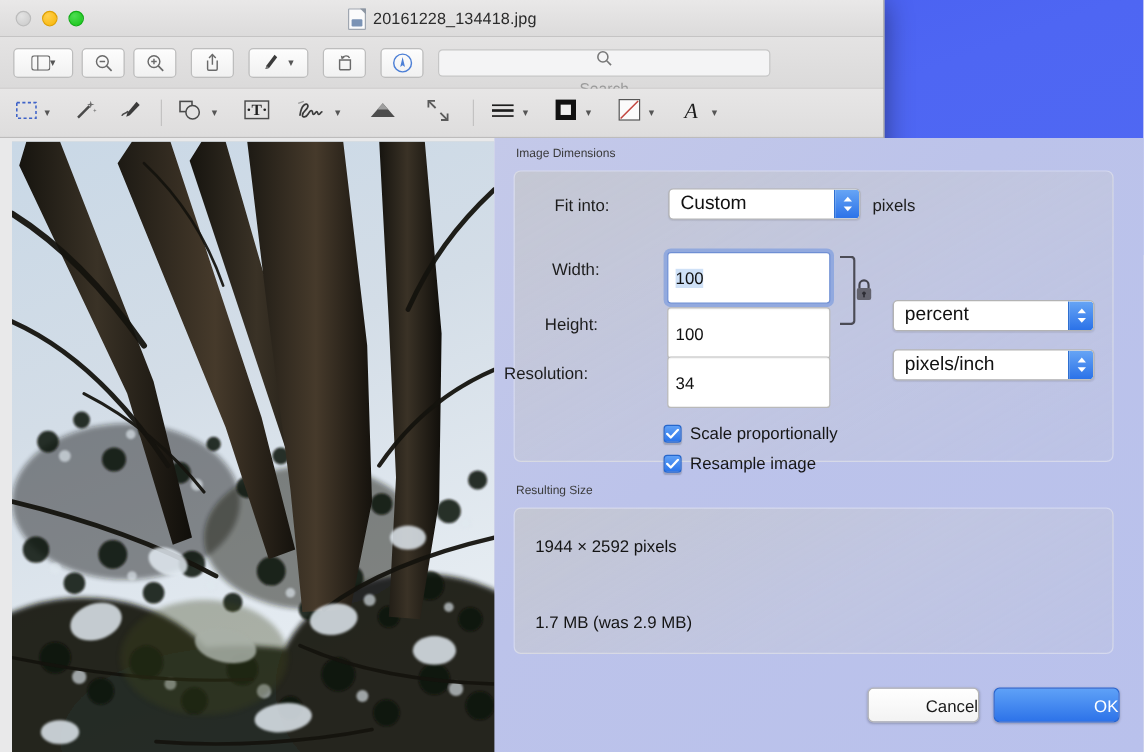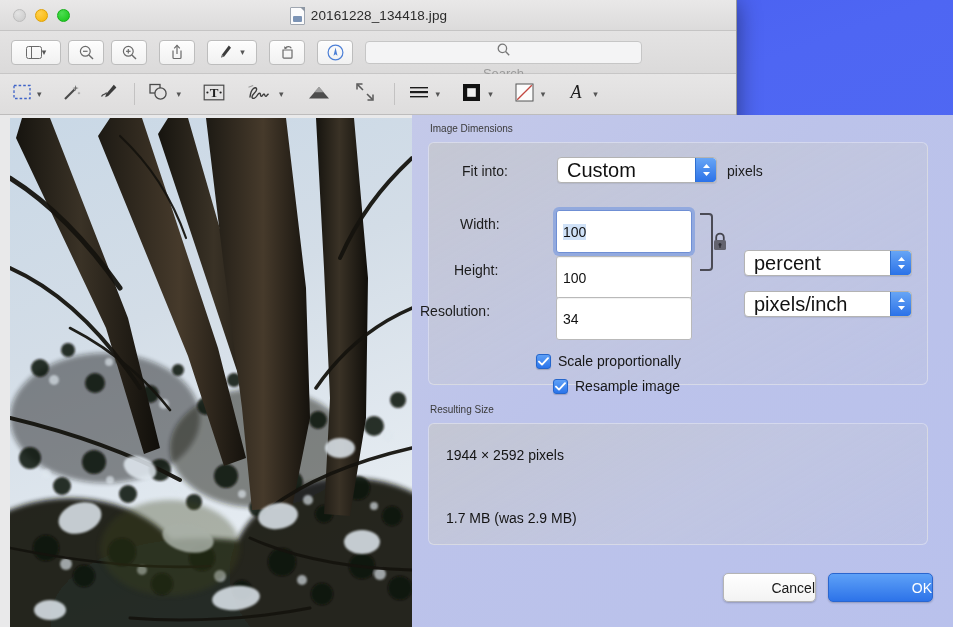--- a/index.html
+++ b/index.html
@@ -151,21 +151,21 @@
     border: 1px solid #6f8fd4;
     box-shadow: 0 0 0 3px rgba(120,153,222,.65);
   }
   .sel-text { background: #cfe1f7; }
 
   .popup {
     position: absolute; height: 26px;
     background: #ffffff;
     border: 1px solid #b3b3b3; border-radius: 4px;
     display: flex; align-items: center;
-    font-size: 20px; color: #111;
+    font-size: 16px; color: #111;
     padding-left: 9px;
     box-shadow: 0 1px 1px rgba(0,0,0,.08);
     overflow: hidden;
   }
   .popup .stepper {
     position: absolute; right: 0; top: 0; bottom: 0; width: 21px;
     background: linear-gradient(to bottom, #67a5f5, #2b72e8);
     border-left: 1px solid #2e6fd0;
     border-radius: 0 3px 3px 0;
     display: flex; flex-direction: column; align-items: center; justify-content: center;
@@ -644,21 +644,21 @@
     <div class="popup" style="left:332px; top:176px; width:168px;">
       <span>pixels/inch</span>
       <span class="stepper">
         <svg width="9" height="14" viewBox="0 0 9 14">
             <path d="M4.5 1 L8 5 L1 5 Z" fill="#fff"></path>
             <path d="M4.5 13 L1 9 L8 9 Z" fill="#fff"></path>
           </svg>
       </span>
     </div>
 
-    <div class="cbrow" style="left:124px; top:238px;">
+    <div class="cbrow" style="left:141px; top:238px;">
       <span class="cbox">
         <svg width="11" height="9" viewBox="0 0 11 9">
             <path d="M1 4.6 L4 7.6 L10 1.2" fill="none" stroke="#fff" stroke-width="1.9" stroke-linecap="round" stroke-linejoin="round"></path>
           </svg>
       </span>
       <span class="cblabel">Scale proportionally</span>
     </div>
     <div class="cbrow" style="left:141px; top:263px;">
       <span class="cbox">
         <svg width="11" height="9" viewBox="0 0 11 9">

